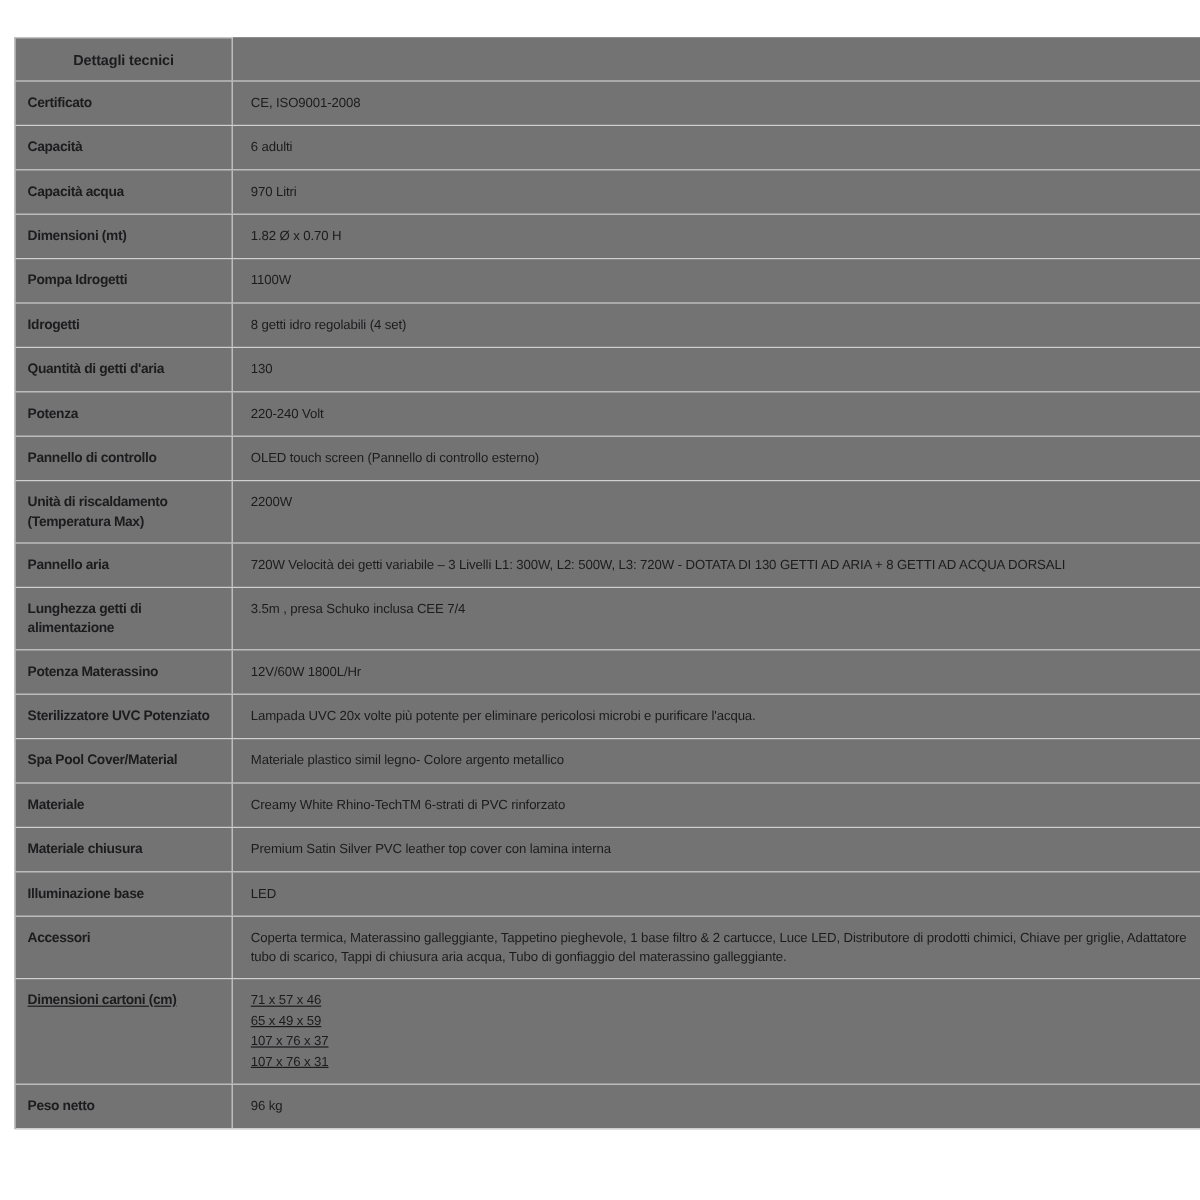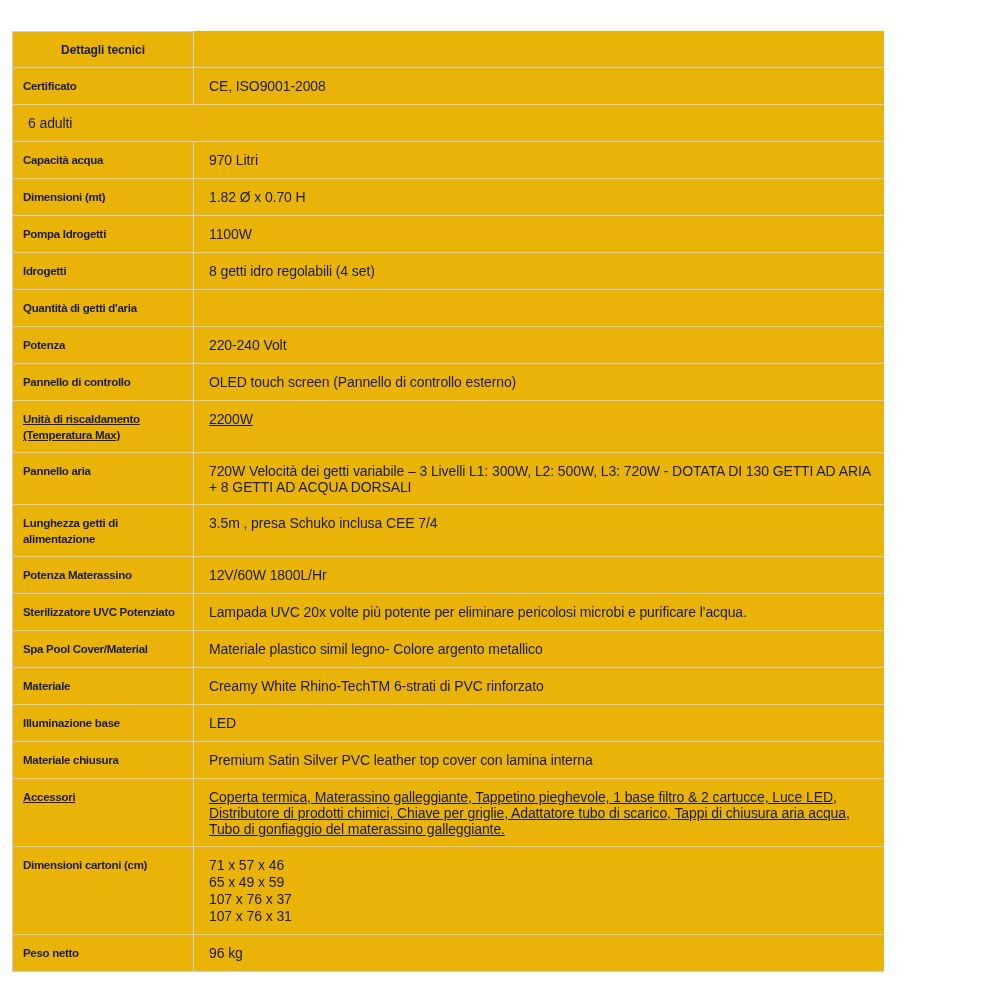--- a/index.html
+++ b/index.html
@@ -1,74 +1,76 @@
 <!DOCTYPE html>
 <html style="--border: #cfcfcf; --text: #1c1c1e;"><head>
 <meta charset="utf-8">
 <style>
   * { margin:0; padding:0; box-sizing:border-box; }
   html,body { width:1000px; height:1000px; background:#ffffff; overflow:hidden;
               font-family:"Liberation Sans", sans-serif; color:var(--text,#1c1c1e); }
-  .spec-table { position:absolute; left:12px; top:31px; width:872px;
-                border-left:1px solid var(--border,#cfcfcf); background:#eab308; }
+  .spec-table { position:absolute; left:12px; top:31px; width:988px;
+                border-left:1px solid var(--border,#cfcfcf); background:#737373; }
   .row { display:flex; align-items:stretch; border-bottom:1px solid var(--border,#cfcfcf); }
   .header-row { min-height:37px; }
   .header-label-cell { width:181px; min-width:181px;
                        border-top:1px solid var(--border,#cfcfcf);
                        border-right:1px solid var(--border,#cfcfcf);
                        display:flex; align-items:center; justify-content:center; }
   .header-title { font-size:12px; font-weight:bold; letter-spacing:-0.1px; }
   .header-rest { flex:1; }
   .data-row { min-height:37px;justify-content:space-between; }
-  .data-row.h-2l { min-height:52px;text-decoration:underline; }
-  .data-row.h-2v { min-height:51px;text-decoration:underline; }
-  .data-row.h-4v { min-height:81px; }
+  .data-row.h-2l { min-height:52px; }
+  .data-row.h-2v { min-height:51px; }
+  .data-row.h-4v { min-height:81px;text-decoration:underline; }
   .cell-label { width:181px; min-width:181px; border-right:1px solid var(--border,#cfcfcf);
                 padding:10px 3px 9px 10px; font-size:11.5px; font-weight:bold;
                 letter-spacing:-0.3px; line-height:16px; }
-  .cell-value { flex:1; padding:10px 6px 9px 15px; font-size:14px;
+  .cell-value { flex:1; padding:10px 6px 9px 15px; font-size:11px;
                 letter-spacing:-0.1px; line-height:16px; }
   .cell-value .value-line { line-height:17px; }
 </style>
 </head>
 <body>
 
 <div class="spec-table">
   <div class="row header-row">
     <div class="header-label-cell">
       <span class="header-title">Dettagli tecnici</span>
     </div>
     <div class="header-rest"></div>
   </div>
   <div id="rows-container">
       <div class="row data-row">
         <div class="cell-label">Certificato</div>
         <div class="cell-value">CE, ISO9001-2008</div>
       </div>
       <div class="row data-row">
+        <div class="cell-label">Capacità</div>
         <div class="cell-value">6 adulti</div>
       </div>
       <div class="row data-row">
         <div class="cell-label">Capacità acqua</div>
         <div class="cell-value">970 Litri</div>
       </div>
       <div class="row data-row">
         <div class="cell-label">Dimensioni (mt)</div>
         <div class="cell-value">1.82 Ø x 0.70 H</div>
       </div>
       <div class="row data-row">
         <div class="cell-label">Pompa Idrogetti</div>
         <div class="cell-value">1100W</div>
       </div>
       <div class="row data-row">
         <div class="cell-label">Idrogetti</div>
         <div class="cell-value">8 getti idro regolabili (4 set)</div>
       </div>
       <div class="row data-row">
         <div class="cell-label">Quantità di getti d'aria</div>
+        <div class="cell-value">130</div>
       </div>
       <div class="row data-row">
         <div class="cell-label">Potenza</div>
         <div class="cell-value">220-240 Volt</div>
       </div>
       <div class="row data-row">
         <div class="cell-label">Pannello di controllo</div>
         <div class="cell-value">OLED touch screen (Pannello di controllo esterno)</div>
       </div>
       <div class="row data-row h-2l">
@@ -93,26 +95,26 @@
       </div>
       <div class="row data-row">
         <div class="cell-label">Spa Pool Cover/Material</div>
         <div class="cell-value">Materiale plastico simil legno- Colore argento metallico</div>
       </div>
       <div class="row data-row">
         <div class="cell-label">Materiale</div>
         <div class="cell-value">Creamy White Rhino-TechTM 6-strati di PVC rinforzato</div>
       </div>
       <div class="row data-row">
+        <div class="cell-label">Materiale chiusura</div>
+        <div class="cell-value">Premium Satin Silver PVC leather top cover con lamina interna</div>
+      </div>
+      <div class="row data-row">
         <div class="cell-label">Illuminazione base</div>
         <div class="cell-value">LED</div>
-      </div>
-      <div class="row data-row">
-        <div class="cell-label">Materiale chiusura</div>
-        <div class="cell-value">Premium Satin Silver PVC leather top cover con lamina interna</div>
       </div>
       <div class="row data-row h-2v">
         <div class="cell-label">Accessori</div>
         <div class="cell-value">Coperta termica, Materassino galleggiante, Tappetino pieghevole, 1 base filtro &amp; 2 cartucce, Luce LED, Distributore di prodotti chimici, Chiave per griglie, Adattatore tubo di scarico, Tappi di chiusura aria acqua, Tubo di gonfiaggio del materassino galleggiante.</div>
       </div>
       <div class="row data-row h-4v">
         <div class="cell-label">Dimensioni cartoni (cm)</div>
         <div class="cell-value">
           <div class="value-line">71 x 57 x 46</div>
           <div class="value-line">65 x 49 x 59</div>

